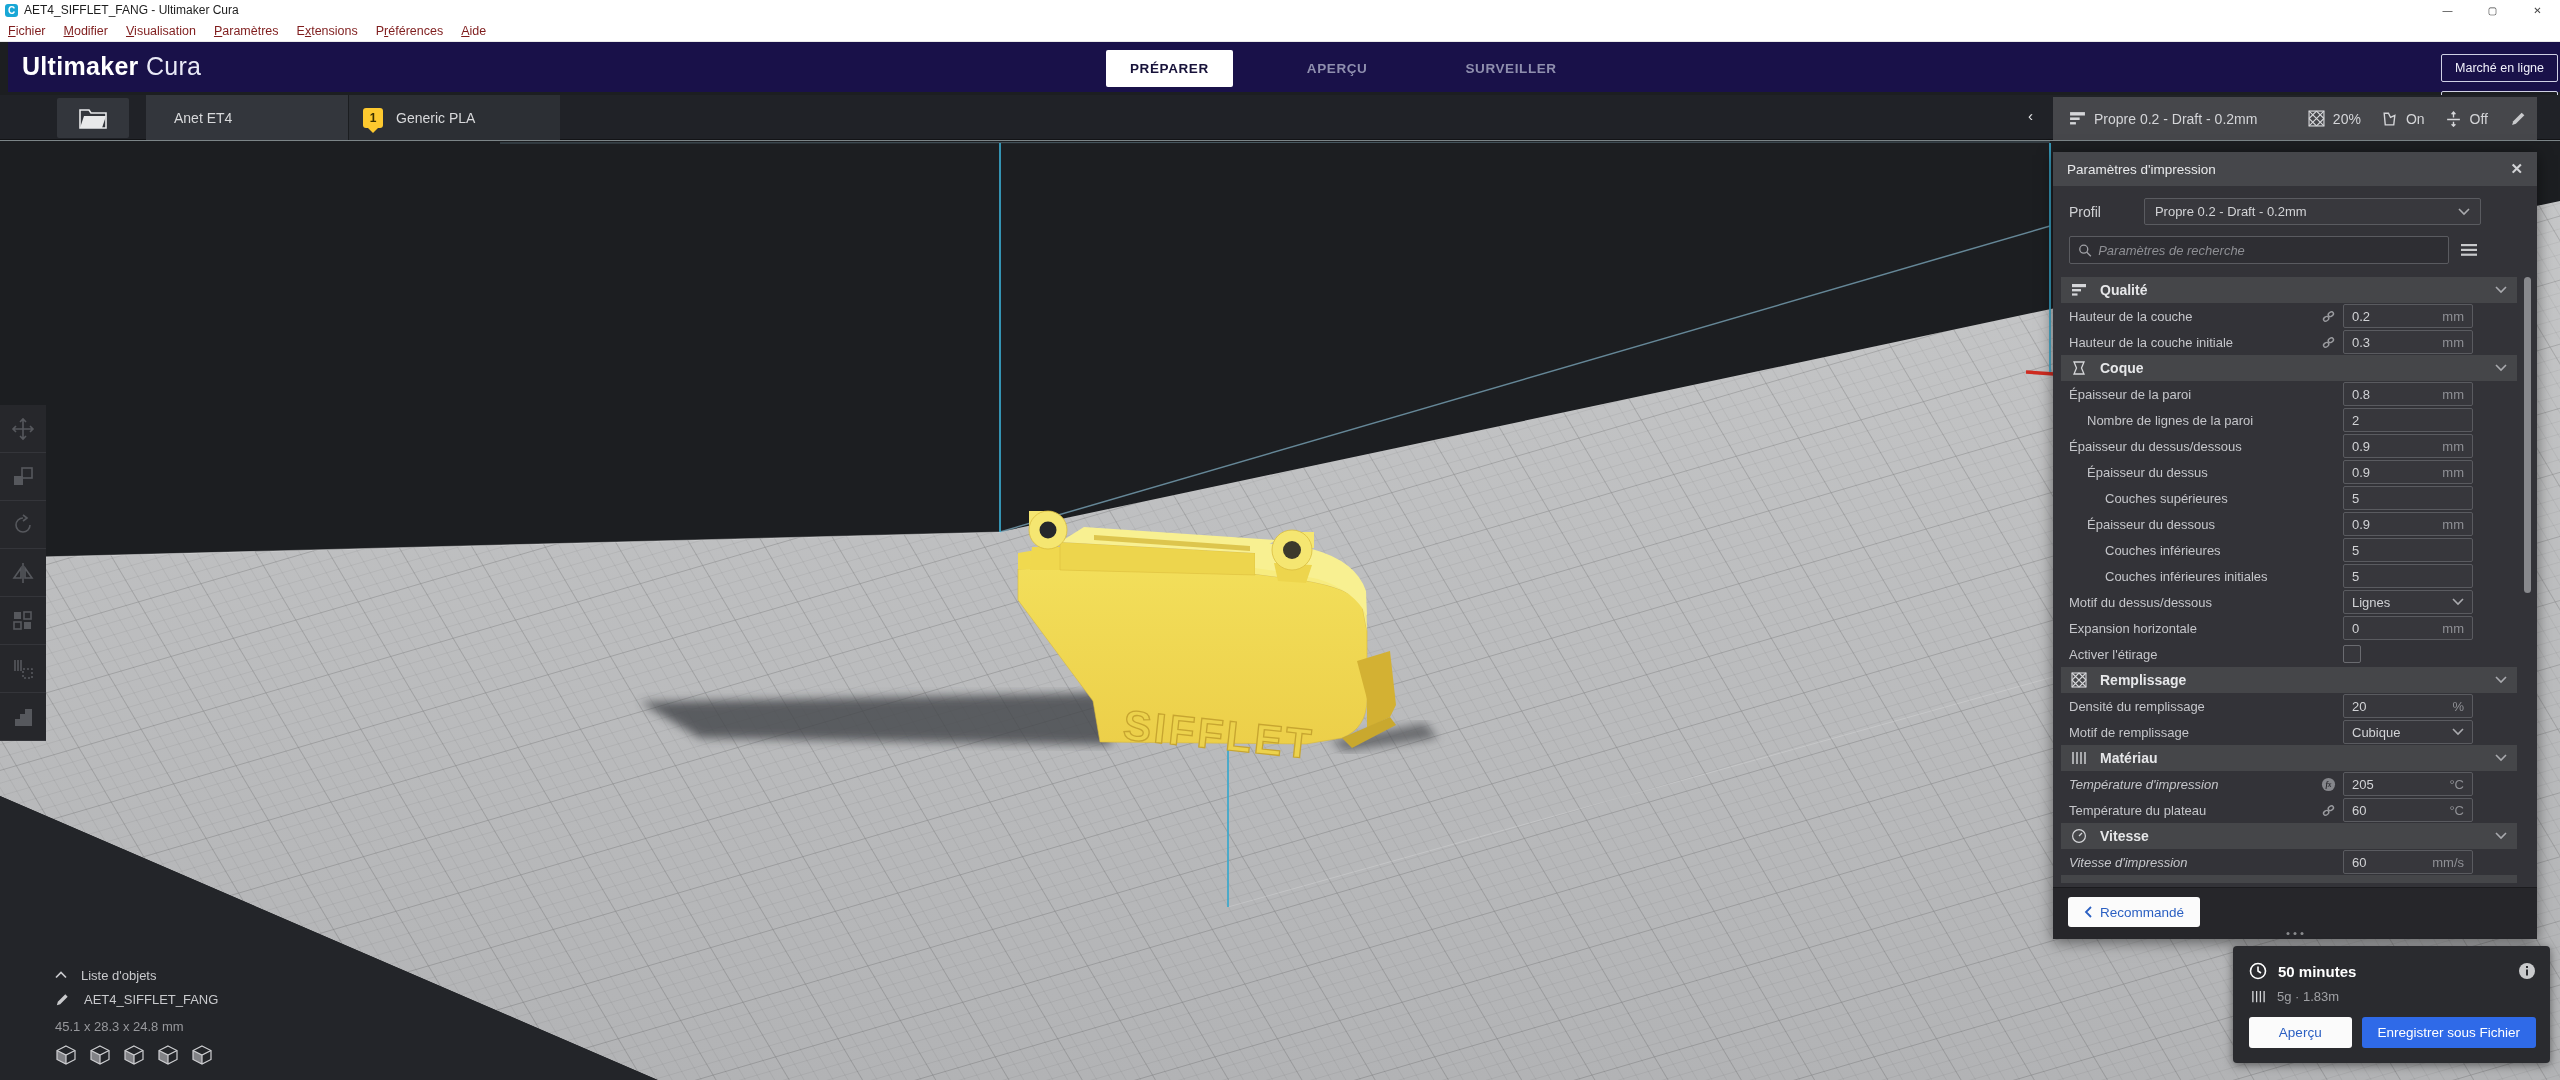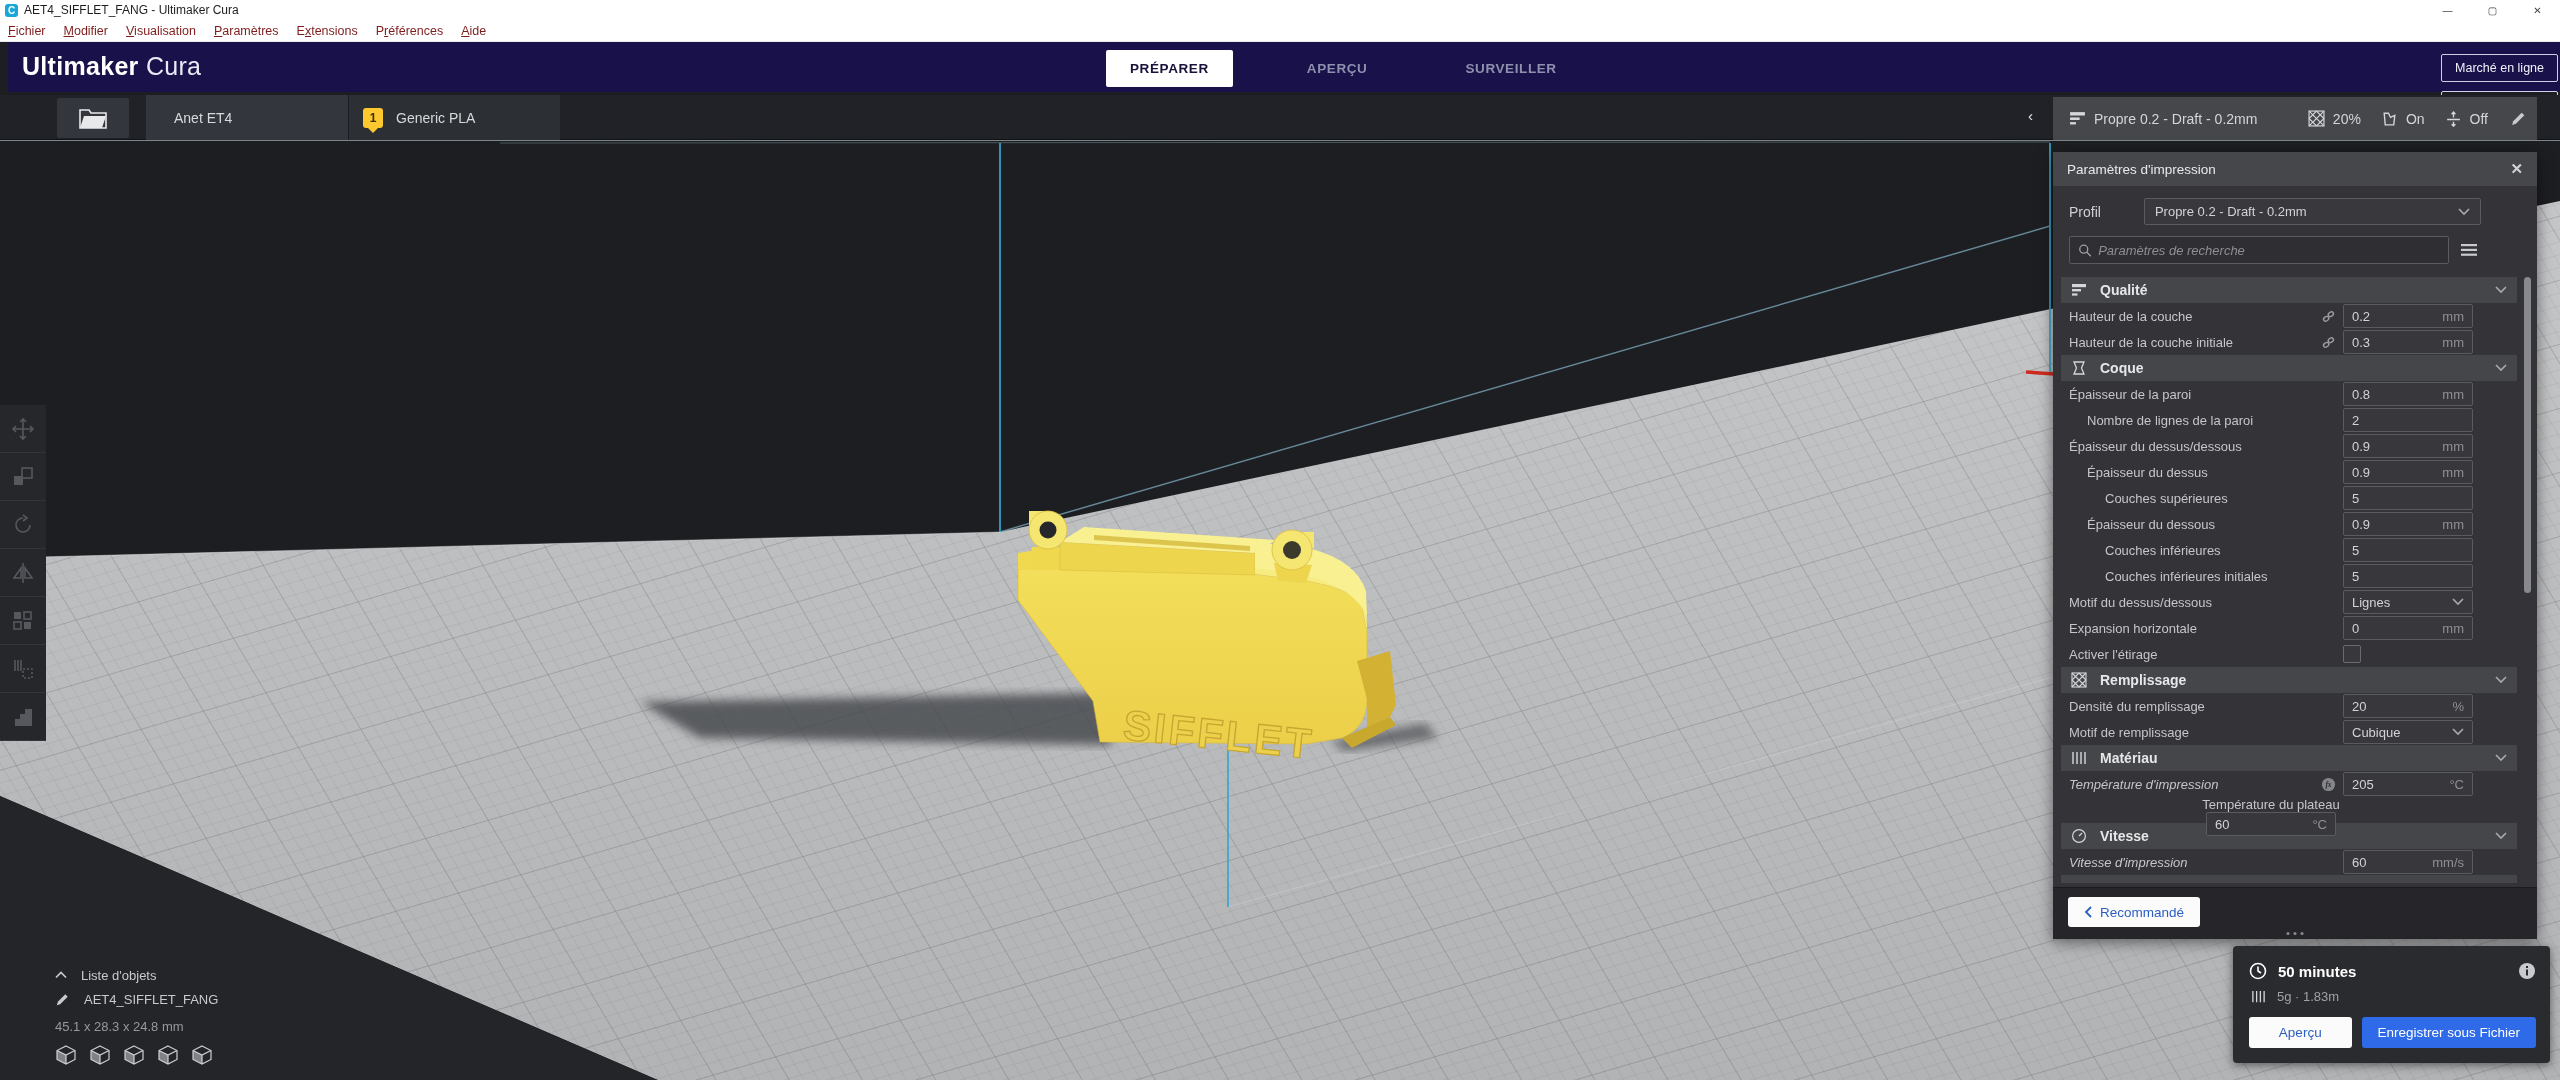--- a/index.html
+++ b/index.html
@@ -534,21 +534,21 @@
         <div class="s-row" style="padding-left: 16px;">
           <span class="lbl it">Température d'impression</span>
           <svg class="pre-ic" width="15" height="15">
             <use href="#i-fx"></use>
           </svg>
           <div class="s-box">
             <span class="val">205</span>
             <span class="unit">°C</span>
           </div>
         </div>
-        <div class="s-row" style="padding-left: 16px; flex-direction: column;">
+        <div class="s-row" style="padding-left: 16px;">
           <span class="lbl">Température du plateau</span>
           <svg class="pre-ic" width="15" height="15">
             <use href="#i-link"></use>
           </svg>
           <div class="s-box">
             <span class="val">60</span>
             <span class="unit">°C</span>
           </div>
         </div>
         <div class="s-cat">

